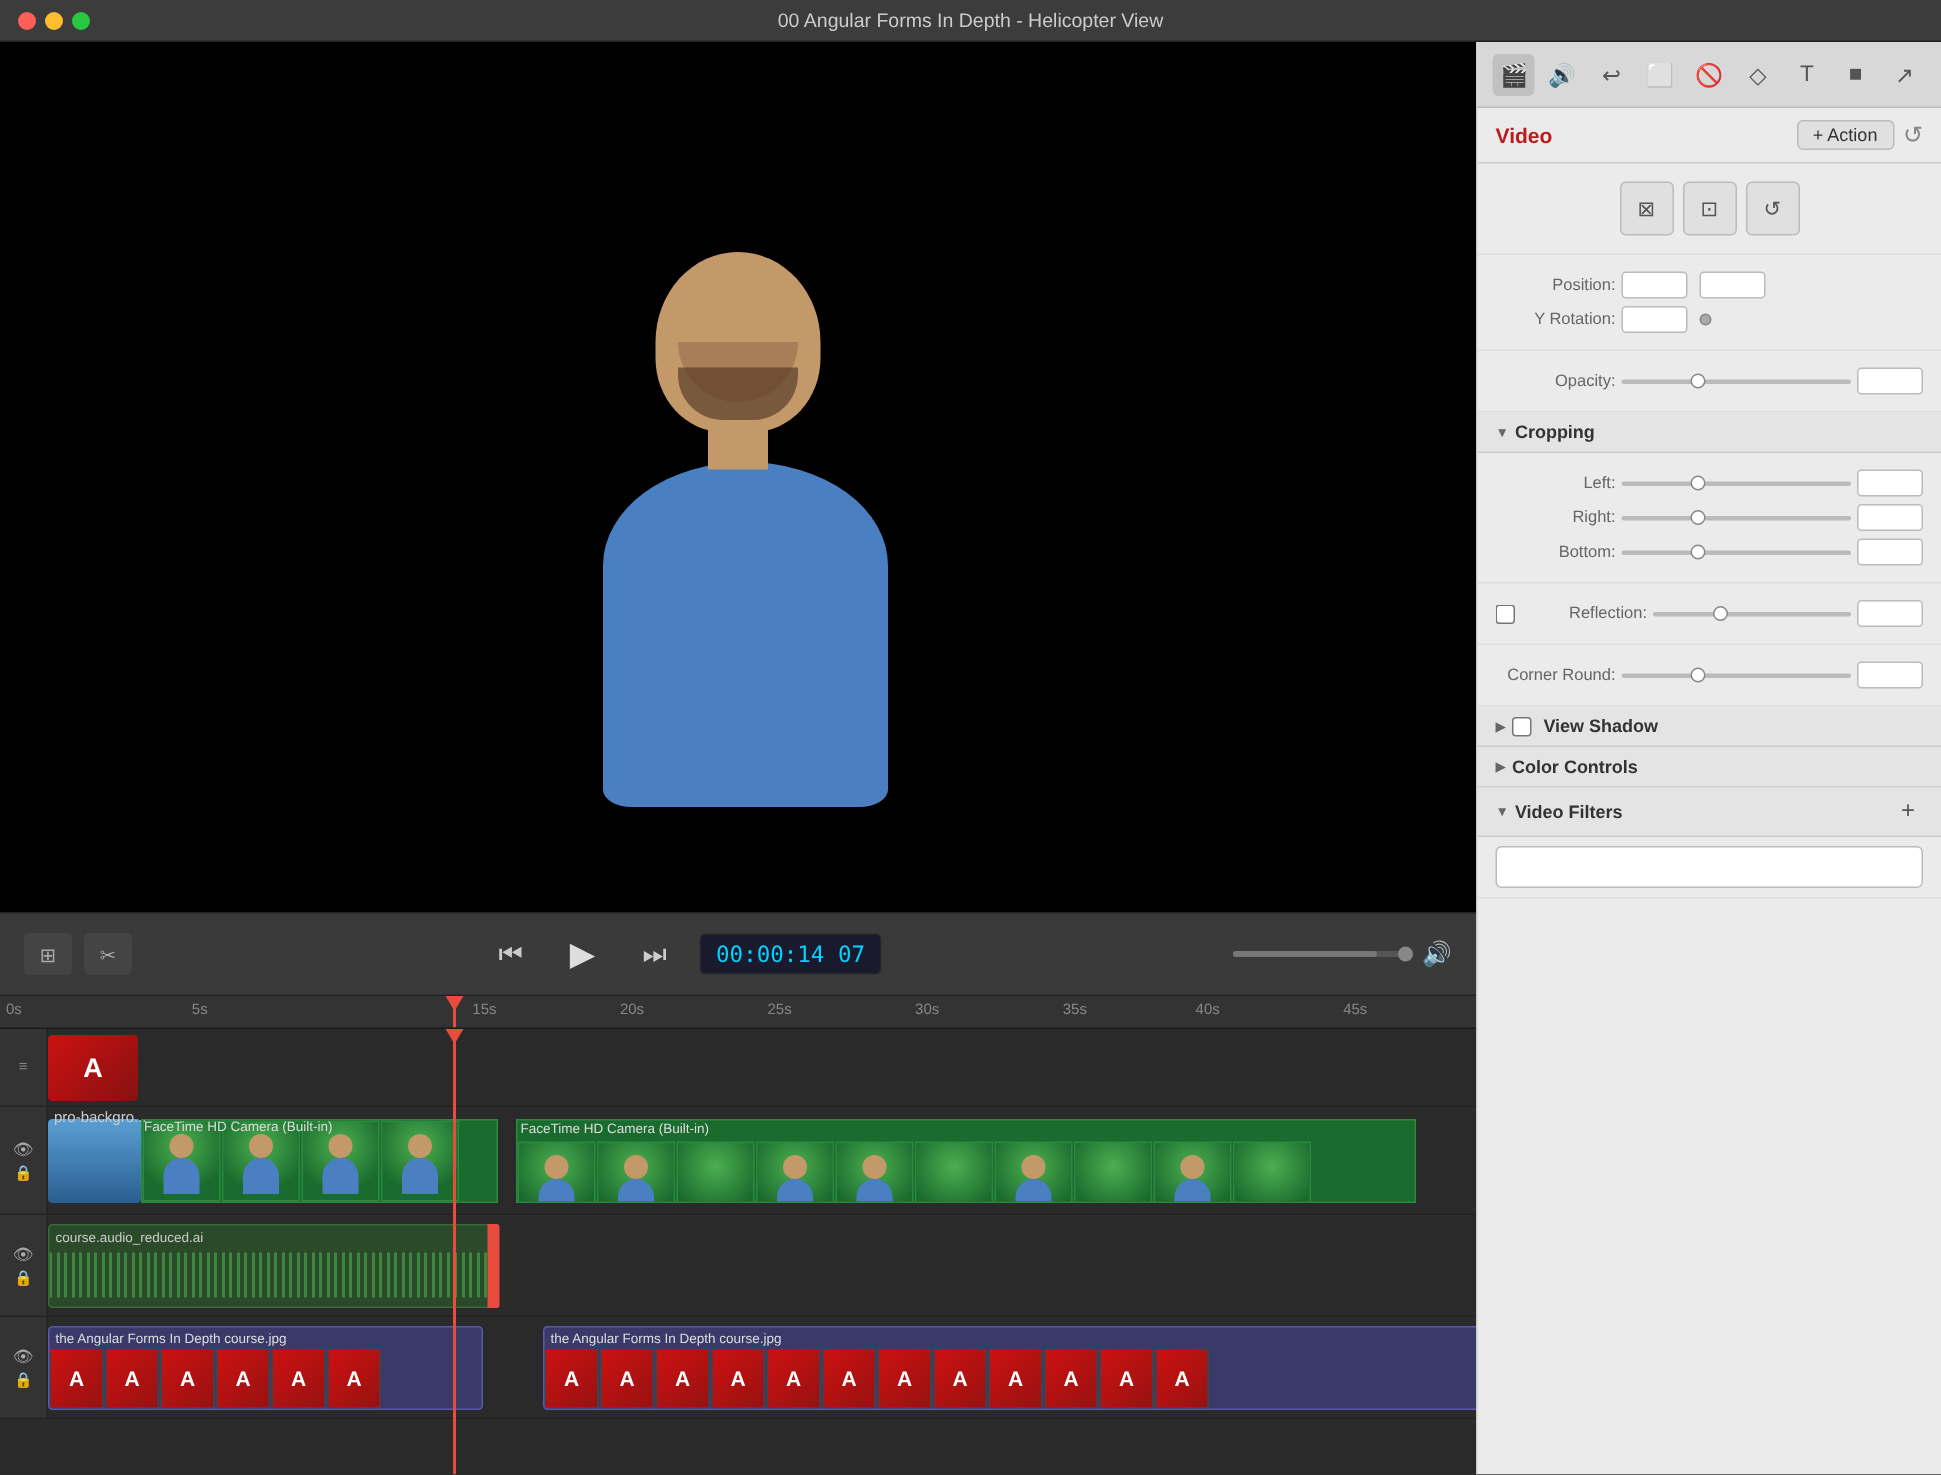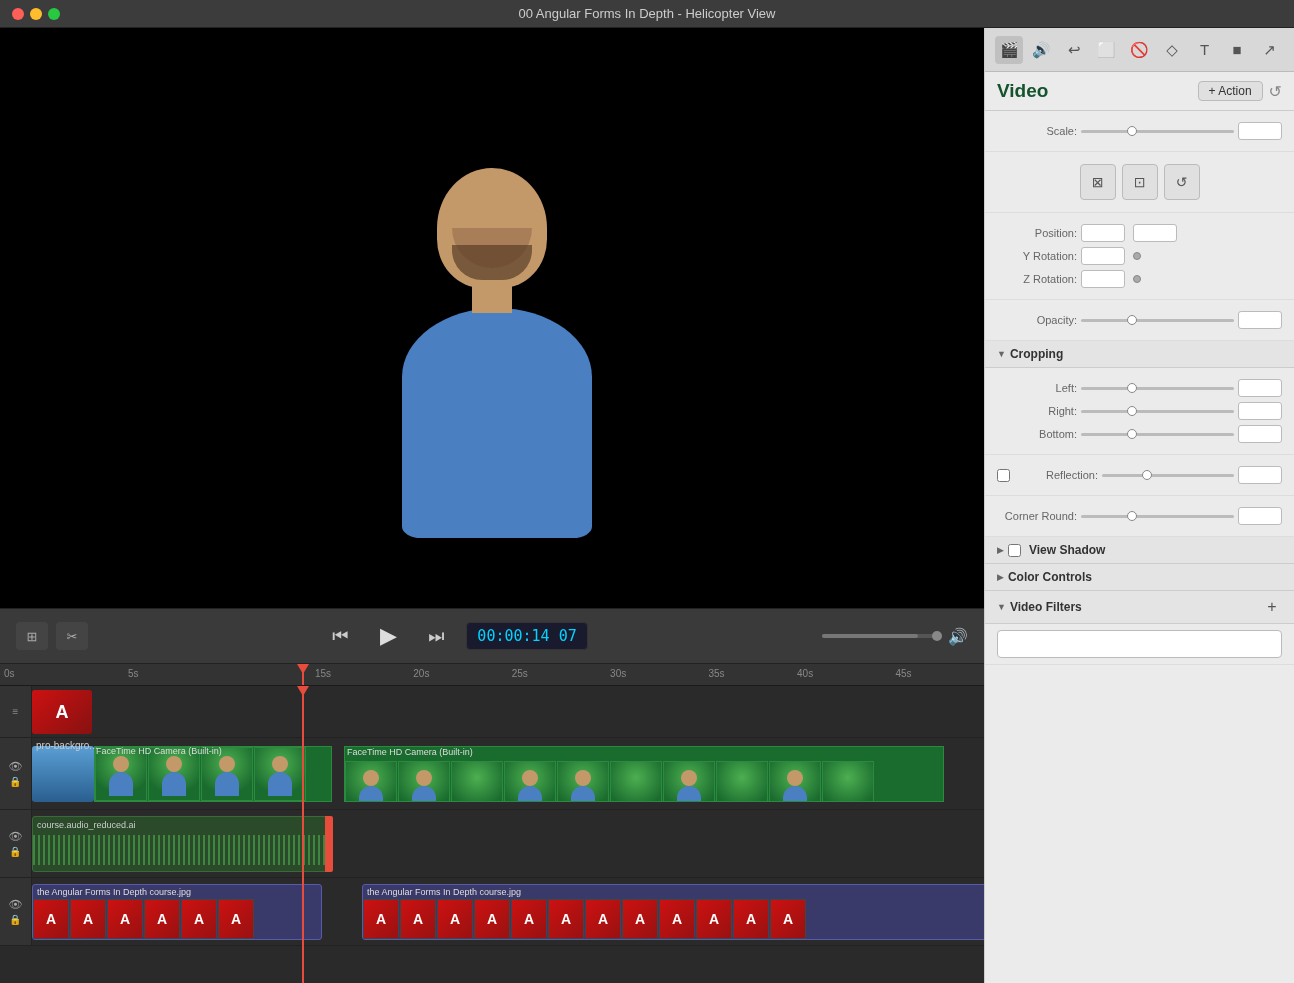--- a/index.html
+++ b/index.html
@@ -198,23 +198,23 @@
 
     
     .panel-header {
       display: flex;
       align-items: center;
       justify-content: space-between;
       padding: 8px 12px;
       border-bottom: 1px solid #ccc;
     }
     .panel-title {
-      font-size: 19px;
+      font-size: 14px;
       font-weight: 600;
-      color: #14532d;
+      color: #b91c1c;
     }
     .action-btn {
       background: #e0e0e0;
       border: 1px solid #bbb;
       border-radius: 4px;
       padding: 2px 10px;
       font-size: 12px;
       cursor: pointer;
       color: #333;
     }
@@ -712,51 +712,37 @@
     <div class="panel-header">
       <span class="panel-title">Video</span>
       <div style="display:flex;align-items:center;gap:6px;">
         <button class="action-btn">+ Action</button>
         <button style="background:none;border:none;color:#888;font-size:16px;cursor:pointer;">↺</button>
       </div>
     </div>
 
     <div class="panel-content">
 
-      <div class="panel-section">
-        <div class="panel-row">
-          <span class="panel-label">Scale:</span>
-          <div class="panel-slider">
-            <div class="panel-slider-thumb"></div>
-          </div>
-          <input class="panel-input" value="" style="">
-        </div>
-      </div>
 
       <div class="panel-section">
         <div class="panel-transform-btns">
           <button class="transform-btn">⊠</button>
           <button class="transform-btn">⊡</button>
           <button class="transform-btn">↺</button>
         </div>
       </div>
 
       <div class="panel-section">
         <div class="panel-row">
           <span class="panel-label">Position:</span>
           <input class="panel-input" value="" style="margin-right: 4px;">
           <input class="panel-input" value="" style="">
         </div>
         <div class="panel-row">
           <span class="panel-label">Y Rotation:</span>
-          <input class="panel-input" value="" style="margin-right: 4px;">
-          <div class="panel-dot"></div>
-        </div>
-        <div class="panel-row">
-          <span class="panel-label">Z Rotation:</span>
           <input class="panel-input" value="" style="margin-right: 4px;">
           <div class="panel-dot"></div>
         </div>
       </div>
 
       <div class="panel-section">
         <div class="panel-row">
           <span class="panel-label">Opacity:</span>
           <div class="panel-slider">
             <div class="panel-slider-thumb"></div>

